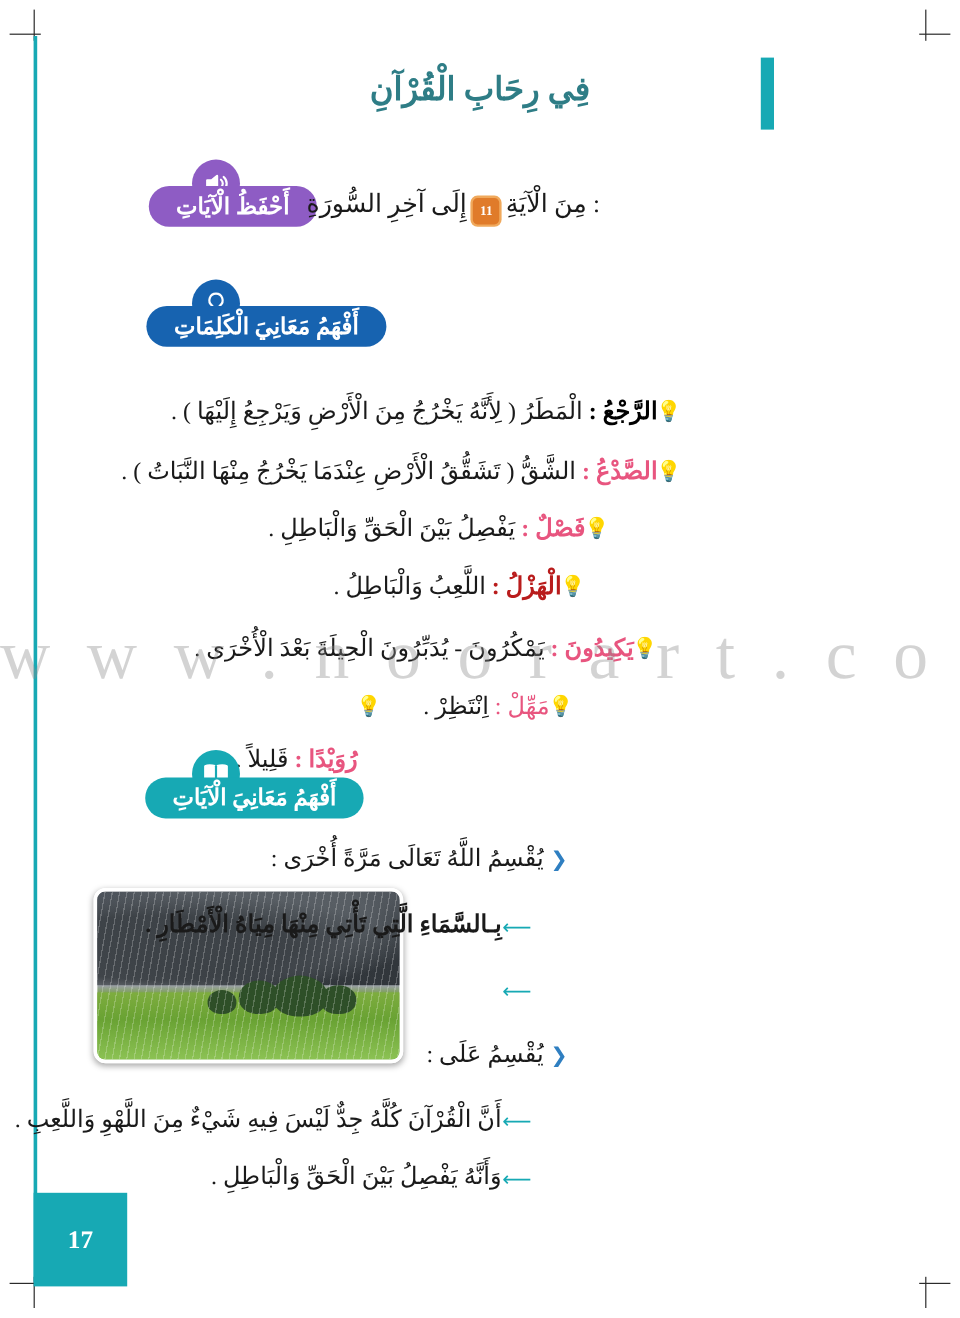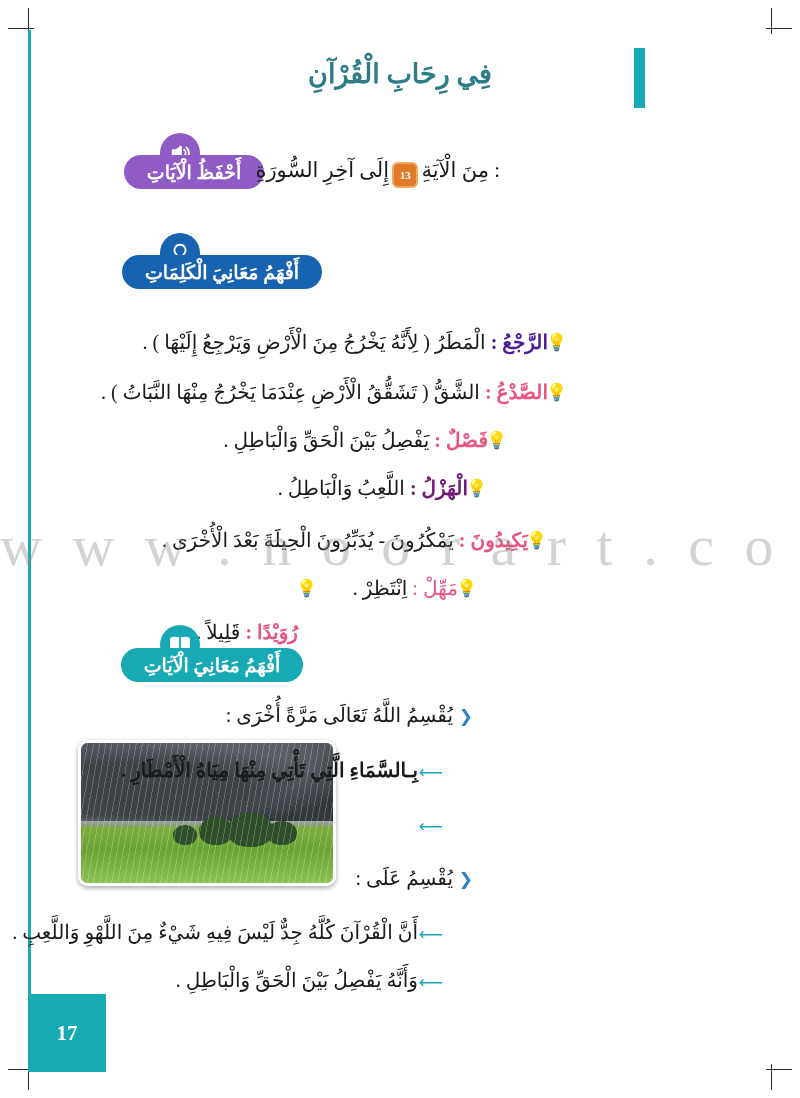--- a/index.html
+++ b/index.html
@@ -255,54 +255,54 @@
     <svg width="22" height="22" viewBox="0 0 24 24" fill="none" stroke="#ffffff" stroke-width="2" stroke-linecap="round" stroke-linejoin="round">
       <path d="M4 9v6h4l5 4V5L8 9H4z" fill="#ffffff" stroke="#ffffff"></path>
       <path d="M16.5 8.5a4.5 4.5 0 0 1 0 7"></path>
       <path d="M19 6a8 8 0 0 1 0 12"></path>
     </svg>
   </div>
   <div class="pill purple" style="right:536px; top:155px; width:140px;">أَحْفَظُ الْآيَاتِ</div>
 
   <div class="aline" style="right:300px; top:158px; font-size:21px;">
     <span>: مِنَ الْآيَةِ</span>
-    <span class="ayah-num">13</span>
+    <span class="ayah-num">11</span>
     <span>إِلَى آخِرِ السُّورَةِ</span>
   </div>
 
   <div class="badge blue" style="right:600px; top:233px;">
     <svg width="22" height="22" viewBox="0 0 24 24" fill="none" stroke="#ffffff" stroke-width="2" stroke-linecap="round" stroke-linejoin="round">
       <path d="M9 18h6"></path>
         <path d="M10 21h4"></path>
       <path d="M12 3a6 6 0 0 0-3.6 10.8c.6.5.9 1.1 1 1.7h5.2c.1-.6.4-1.2 1-1.7A6 6 0 0 0 12 3z"></path>
     </svg>
   </div>
   <div class="pill blue" style="right:478px; top:255px; width:200px;">أَفْهَمُ مَعَانِيَ الْكَلِمَاتِ</div>
 
   <div class="bulb" style="right:232px; top:332px;">💡</div>
   <div class="aline" style="right:252px; top:330px;">
-    <span style="color:#4c1d95; font-weight:bold;">الرَّجْعُ :</span>
+    <span style="color:#000000; font-weight:bold;">الرَّجْعُ :</span>
     <span>الْمَطَرُ ( لِأَنَّهُ يَخْرُجُ مِنَ الْأَرْضِ وَيَرْجِعُ إِلَيْهَا ) .</span>
   </div>
 
   <div class="bulb" style="right:232px; top:382px;">💡</div>
   <div class="aline" style="right:252px; top:380px;">
     <span style="color:#e8557f; font-weight:bold;">الصَّدْعُ :</span>
     <span>الشَّقُّ ( تَشَقُّقُ الْأَرْضِ عِنْدَمَا يَخْرُجُ مِنْهَا النَّبَاتُ ) .</span>
   </div>
 
   <div class="bulb" style="right:292px; top:430px;">💡</div>
   <div class="aline" style="right:312px; top:428px;">
     <span style="color:#e8557f; font-weight:bold;">فَصْلٌ :</span>
     <span>يَفْصِلُ بَيْنَ الْحَقِّ وَالْبَاطِلِ .</span>
   </div>
 
   <div class="bulb" style="right:312px; top:478px;">💡</div>
   <div class="aline" style="right:332px; top:476px;">
-    <span style="color:#701a75; font-weight:bold;">الْهَزْلُ :</span>
+    <span style="color:#b91c1c; font-weight:bold;">الْهَزْلُ :</span>
     <span>اللَّعِبُ وَالْبَاطِلُ .</span>
   </div>
 
   <div class="bulb" style="right:252px; top:530px;">💡</div>
   <div class="aline" style="right:272px; top:528px;">
     <span style="color:#e8557f; font-weight:bold;">يَكِيدُونَ :</span>
     <span>يَمْكُرُونَ - يُدَبِّرُونَ الْحِيلَةَ بَعْدَ الْأُخْرَى .</span>
   </div>
 
   <div class="bulb" style="right:322px; top:578px;">💡</div>

